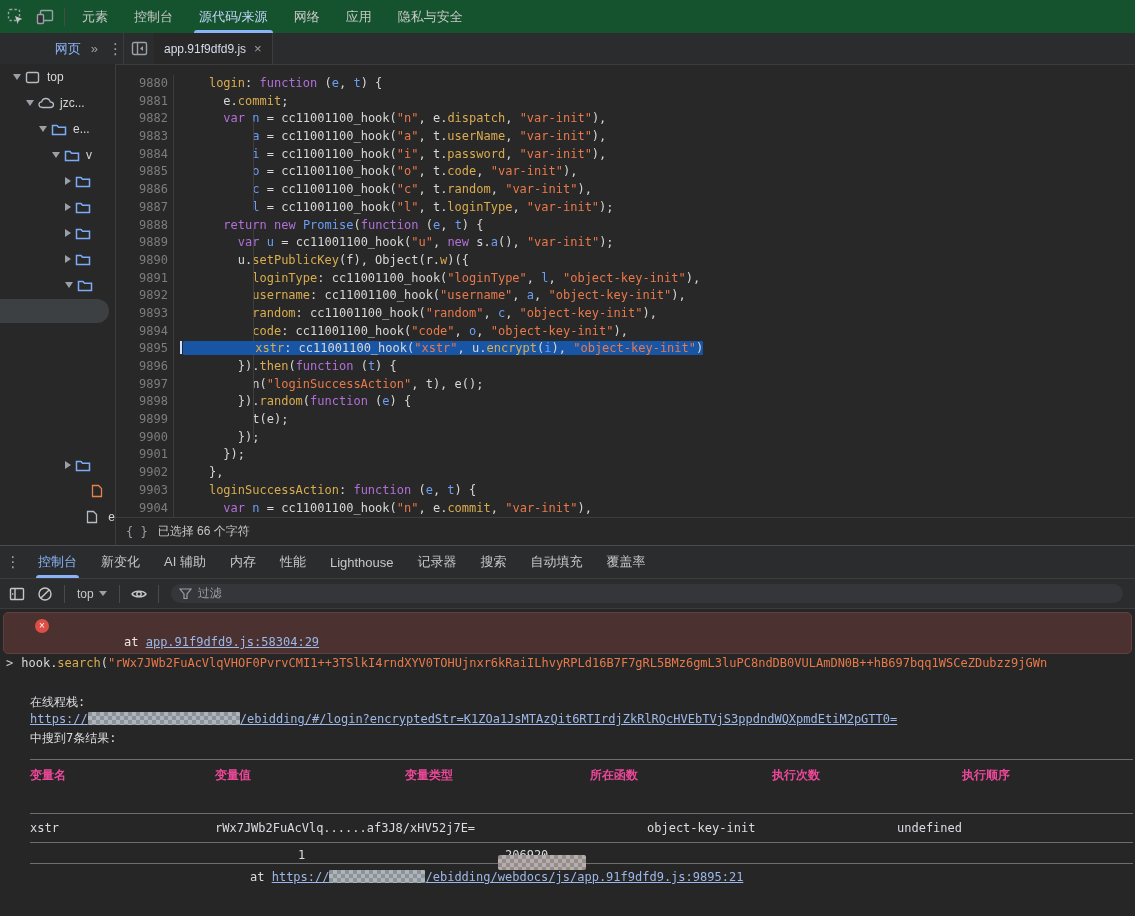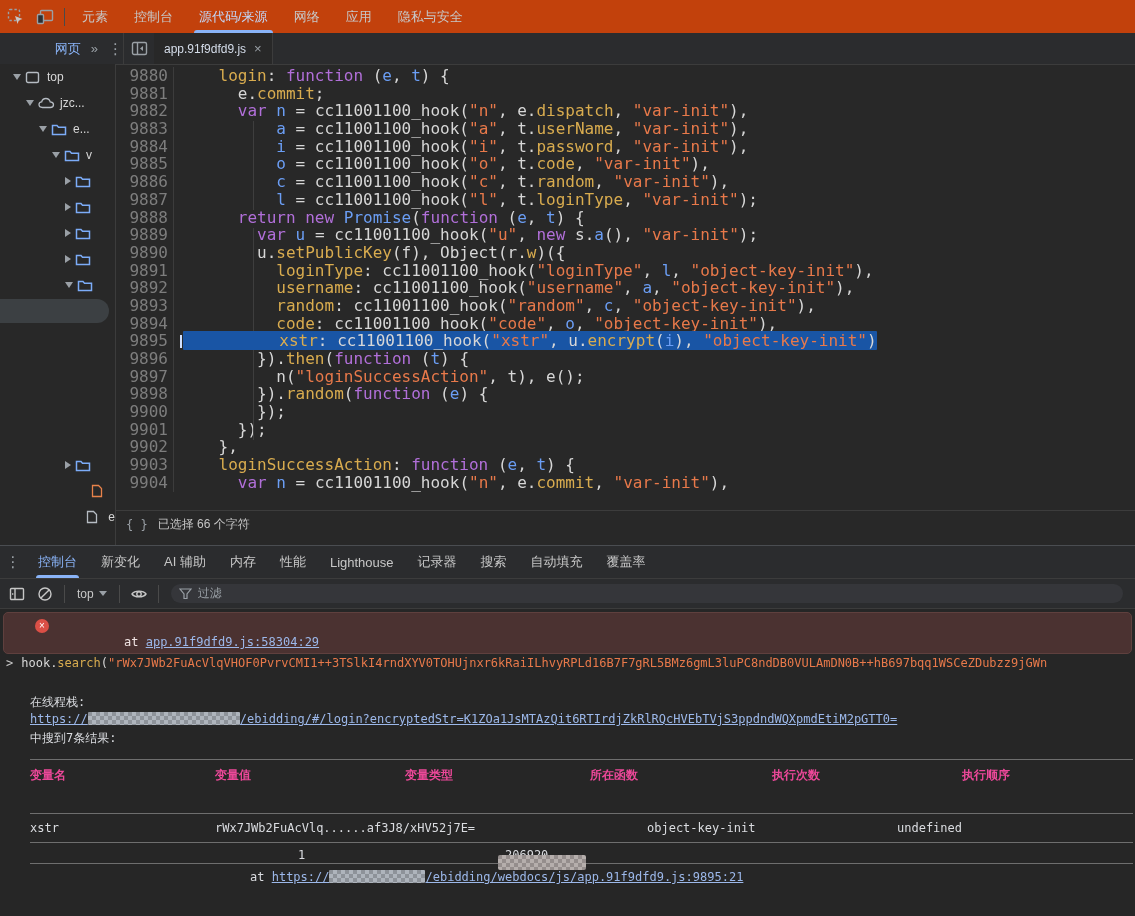--- a/index.html
+++ b/index.html
@@ -1,19 +1,19 @@
 <!DOCTYPE html>
 <html><head>
 <meta charset="utf-8">
 <style>
   html,body{margin:0;padding:0;background:#1a1a1a;}
   #app{position:relative;width:1135px;height:916px;background:#282828;overflow:hidden;
        font-family:"Liberation Sans","DejaVu Sans",sans-serif;color:#d7d7d7;}
   
-  .main-toolbar{position:absolute;top:0;left:0;right:0;height:33px;background:#c2410c;
+  .main-toolbar{position:absolute;top:0;left:0;right:0;height:33px;background:#14532d;
     border-bottom:1px solid #404040;display:flex;align-items:center;}
   .tb-icon{width:30px;height:26px;display:flex;align-items:center;justify-content:center;cursor:pointer;}
   .v-div{width:1px;height:18px;background:#4a4a4a;margin:0 4px;}
   .top-tab{padding:0 13px;height:33px;display:flex;align-items:center;font-size:13px;color:#c7c7c7;
     position:relative;cursor:pointer;white-space:nowrap;}
   .top-tab.active{color:#c3d7f8;}
   .top-tab.active::after{content:"";position:absolute;left:8px;right:8px;bottom:0;height:3px;
     border-radius:3px 3px 0 0;background:#8ab4f8;}
   
   .sources-row{position:absolute;top:33px;left:0;right:0;height:31px;background:#2b2c2e;
@@ -31,22 +31,22 @@
   .sidebar{width:115px;border-right:1px solid #3c3c3c;position:relative;background:#282828;overflow:hidden;flex:none;}
   .tree-row{height:26px;display:flex;align-items:center;cursor:pointer;}
   .tri{width:0;height:0;flex:none;}
   .tri.open{border-left:4.5px solid transparent;border-right:4.5px solid transparent;border-top:6px solid #9aa0a6;}
   .tri.closed{border-top:4.5px solid transparent;border-bottom:4.5px solid transparent;border-left:6px solid #9aa0a6;}
   .tree-icon{width:18px;height:16px;margin:0 4px 0 4px;flex:none;display:flex;align-items:center;}
   .tree-label{font-size:12px;color:#d7d7d7;white-space:nowrap;}
   .tree-selected{height:24px;background:#3c4043;border-radius:0 13px 13px 0;width:109px;margin:1px 0;}
   
   .editor-col{flex:1;display:flex;flex-direction:column;min-width:0;}
-  .editor{height:443px;position:relative;overflow:hidden;padding-top:3px;
-    font-family:"DejaVu Sans Mono","Liberation Mono",monospace;font-size:16px;}
+  .editor{height:443px;position:relative;overflow:hidden;padding-top:11px;
+    font-family:"DejaVu Sans Mono","Liberation Mono",monospace;font-size:12px;}
   .code-line{display:flex;height:17.7px;line-height:17.7px;white-space:pre;}
   .ln{width:52px;text-align:right;color:#7d7d7d;flex:none;}
   .gut{width:57px;flex:none;border-right:1px solid #3c3c3c;}
   .lc{padding-left:6px;flex:1;min-width:0;}
   .tok-p{color:#d7d7d7;} .tok-k{color:#b16fd9;} .tok-d{color:#d9ac4f;}
   .tok-v{color:#6b9ef5;} .tok-s{color:#e8794a;}
   .sel-range{background:#1955a5;border-radius:1px;position:relative;}
   .caret-bar{display:inline-block;width:2px;height:13px;background:#cfe0ff;vertical-align:-2px;margin-right:1px;}
   .indent-guide{position:absolute;width:1px;background:#3e3e3e;left:137px;}
   .status-bar{height:27px;border-top:1px solid #3c3c3c;display:flex;align-items:center;
@@ -272,20 +272,21 @@
           <div class="code-line"><div class="gut"><div class="ln">9889</div></div><div class="lc"><span><span>        </span><span class="tok-k">var</span><span class="tok-p"> </span><span class="tok-v">u</span><span class="tok-p"> = cc11001100_hook(</span><span class="tok-s">"u"</span><span class="tok-p">, </span><span class="tok-k">new</span><span class="tok-p"> s.</span><span class="tok-v">a</span><span class="tok-p">(), </span><span class="tok-s">"var-init"</span><span class="tok-p">);</span></span></div></div>
           <div class="code-line"><div class="gut"><div class="ln">9890</div></div><div class="lc"><span><span>        </span><span class="tok-p">u.</span><span class="tok-d">setPublicKey</span><span class="tok-p">(f), Object(r.</span><span class="tok-d">w</span><span class="tok-p">)({</span></span></div></div>
           <div class="code-line"><div class="gut"><div class="ln">9891</div></div><div class="lc"><span><span>          </span><span class="tok-d">loginType</span><span class="tok-p">: cc11001100_hook(</span><span class="tok-s">"loginType"</span><span class="tok-p">, </span><span class="tok-v">l</span><span class="tok-p">, </span><span class="tok-s">"object-key-init"</span><span class="tok-p">),</span></span></div></div>
           <div class="code-line"><div class="gut"><div class="ln">9892</div></div><div class="lc"><span><span>          </span><span class="tok-d">username</span><span class="tok-p">: cc11001100_hook(</span><span class="tok-s">"username"</span><span class="tok-p">, </span><span class="tok-v">a</span><span class="tok-p">, </span><span class="tok-s">"object-key-init"</span><span class="tok-p">),</span></span></div></div>
           <div class="code-line"><div class="gut"><div class="ln">9893</div></div><div class="lc"><span><span>          </span><span class="tok-d">random</span><span class="tok-p">: cc11001100_hook(</span><span class="tok-s">"random"</span><span class="tok-p">, </span><span class="tok-v">c</span><span class="tok-p">, </span><span class="tok-s">"object-key-init"</span><span class="tok-p">),</span></span></div></div>
           <div class="code-line"><div class="gut"><div class="ln">9894</div></div><div class="lc"><span><span>          </span><span class="tok-d">code</span><span class="tok-p">: cc11001100_hook(</span><span class="tok-s">"code"</span><span class="tok-p">, </span><span class="tok-v">o</span><span class="tok-p">, </span><span class="tok-s">"object-key-init"</span><span class="tok-p">),</span></span></div></div>
           <div class="code-line"><div class="gut"><div class="ln">9895</div></div><div class="lc"><span class="caret-bar"></span><span class="sel-range"><span>          </span><span class="tok-d">xstr</span><span class="tok-p">: cc11001100_hook(</span><span class="tok-s">"xstr"</span><span class="tok-p">, u.</span><span class="tok-d">encrypt</span><span class="tok-p">(</span><span class="tok-v">i</span><span class="tok-p">), </span><span class="tok-s">"object-key-init"</span><span class="tok-p">)</span></span></div></div>
           <div class="code-line"><div class="gut"><div class="ln">9896</div></div><div class="lc"><span><span>        </span><span class="tok-p">}).</span><span class="tok-d">then</span><span class="tok-p">(</span><span class="tok-k">function</span><span class="tok-p"> (</span><span class="tok-v">t</span><span class="tok-p">) {</span></span></div></div>
           <div class="code-line"><div class="gut"><div class="ln">9897</div></div><div class="lc"><span><span>          </span><span class="tok-p">n(</span><span class="tok-s">"loginSuccessAction"</span><span class="tok-p">, t), e();</span></span></div></div>
           <div class="code-line"><div class="gut"><div class="ln">9898</div></div><div class="lc"><span><span>        </span><span class="tok-p">}).</span><span class="tok-d">random</span><span class="tok-p">(</span><span class="tok-k">function</span><span class="tok-p"> (</span><span class="tok-v">e</span><span class="tok-p">) {</span></span></div></div>
+          <div class="code-line"><div class="gut"><div class="ln">9899</div></div><div class="lc"><span><span>          </span><span class="tok-p">t(e);</span></span></div></div>
           <div class="code-line"><div class="gut"><div class="ln">9900</div></div><div class="lc"><span><span>        </span><span class="tok-p">});</span></span></div></div>
           <div class="code-line"><div class="gut"><div class="ln">9901</div></div><div class="lc"><span><span>      </span><span class="tok-p">});</span></span></div></div>
           <div class="code-line"><div class="gut"><div class="ln">9902</div></div><div class="lc"><span><span>    </span><span class="tok-p">},</span></span></div></div>
           <div class="code-line"><div class="gut"><div class="ln">9903</div></div><div class="lc"><span><span>    </span><span class="tok-d">loginSuccessAction</span><span class="tok-p">: </span><span class="tok-k">function</span><span class="tok-p"> (</span><span class="tok-v">e</span><span class="tok-p">, </span><span class="tok-v">t</span><span class="tok-p">) {</span></span></div></div>
           <div class="code-line"><div class="gut"><div class="ln">9904</div></div><div class="lc"><span><span>      </span><span class="tok-k">var</span><span class="tok-p"> </span><span class="tok-v">n</span><span class="tok-p"> = cc11001100_hook(</span><span class="tok-s">"n"</span><span class="tok-p">, e.</span><span class="tok-d">commit</span><span class="tok-p">, </span><span class="tok-s">"var-init"</span><span class="tok-p">),</span></span></div></div>
         </div>
       <div class="status-bar">
         <span class="brace-ico">{ }</span>
         <span>已选择 66 个字符</span>
       </div>

